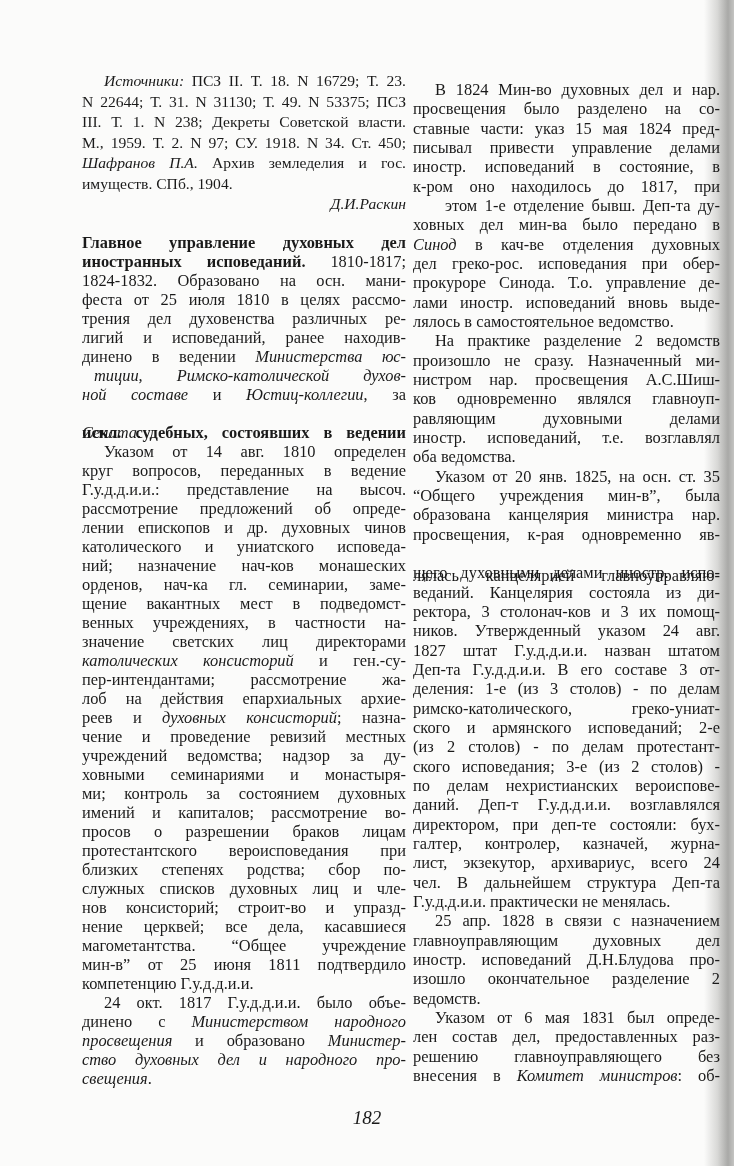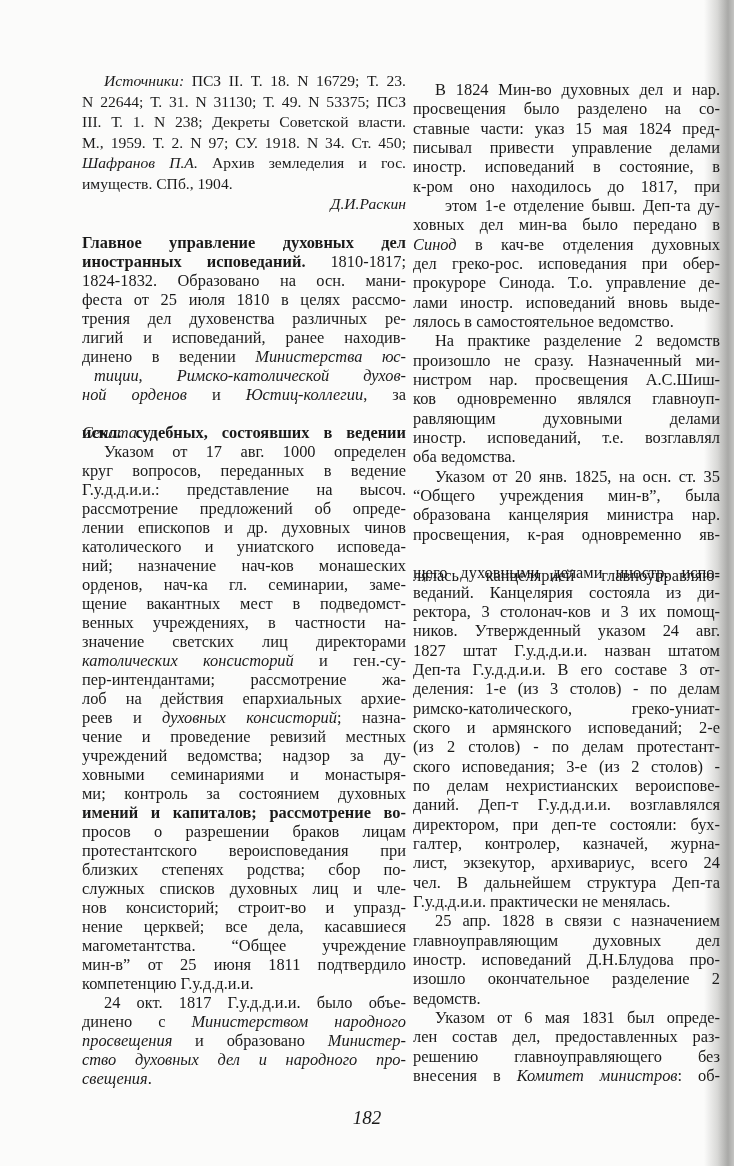--- a/index.html
+++ b/index.html
@@ -50,44 +50,44 @@
 
   <div>
     <div class="line b" style="top: 233px; height: 19px; line-height: 19px;">Главное управление духовных дел</div>
     <div class="line" style="top: 252px; height: 19px; line-height: 19px;"><span class="b">иностранных исповеданий.</span><span> 1810-1817;</span></div>
     <div class="line" style="top: 271px; height: 19px; line-height: 19px;">1824-1832. Образовано на осн. мани-</div>
     <div class="line" style="top: 290px; height: 19px; line-height: 19px;">феста от 25 июля 1810 в целях рассмо-</div>
     <div class="line" style="top: 309px; height: 19px; line-height: 19px;">трения дел духовенства различных ре-</div>
     <div class="line" style="top: 328px; height: 19px; line-height: 19px;">лигий и исповеданий, ранее находив-</div>
     <div class="line" style="top: 347px; height: 19px; line-height: 19px;"><span>динено в ведении </span><span class="i">Министерства юс-</span></div>
     <div class="line i" style="top: 366px; height: 19px; line-height: 19px; margin-left: 12px;">тиции, Римско-католической духов-</div>
-    <div class="line" style="top: 385px; height: 19px; line-height: 19px;"><span class="i">ной орденов</span><span> и </span><span class="i">Юстиц-коллегии</span><span>, за</span></div>
+    <div class="line" style="top: 385px; height: 19px; line-height: 19px;"><span class="i">ной составе</span><span> и </span><span class="i">Юстиц-коллегии</span><span>, за</span></div>
     <div class="line" style="top: 423px; height: 19px; line-height: 19px; font-weight: bold;">искл. судебных, состоявших в ведении</div>
     <div class="line last" style="top: 423px; height: 19px; line-height: 19px;"><span class="i">Сената</span><span>.</span></div>
 
-    <div class="line indent" style="top: 442px; height: 19px; line-height: 19px;">Указом от 17 авг. 1000 определен</div>
+    <div class="line indent" style="top: 442px; height: 19px; line-height: 19px;">Указом от 14 авг. 1810 определен</div>
     <div class="line" style="top: 461px; height: 19px; line-height: 19px;">круг вопросов, переданных в ведение</div>
     <div class="line" style="top: 480px; height: 19px; line-height: 19px;">Г.у.д.д.и.и.: представление на высоч.</div>
     <div class="line" style="top: 499px; height: 19px; line-height: 19px;">рассмотрение предложений об опреде-</div>
     <div class="line" style="top: 518px; height: 19px; line-height: 19px;">лении епископов и др. духовных чинов</div>
     <div class="line" style="top: 537px; height: 19px; line-height: 19px;">католического и униатского исповеда-</div>
     <div class="line" style="top: 556px; height: 19px; line-height: 19px;">ний; назначение нач-ков монашеских</div>
     <div class="line" style="top: 575px; height: 19px; line-height: 19px;">орденов, нач-ка гл. семинарии, заме-</div>
     <div class="line" style="top: 594px; height: 19px; line-height: 19px;">щение вакантных мест в подведомст-</div>
     <div class="line" style="top: 613px; height: 19px; line-height: 19px;">венных учреждениях, в частности на-</div>
     <div class="line" style="top: 632px; height: 19px; line-height: 19px;">значение светских лиц директорами</div>
     <div class="line" style="top: 651px; height: 19px; line-height: 19px;"><span class="i">католических консисторий</span><span> и ген.-су-</span></div>
     <div class="line" style="top: 670px; height: 19px; line-height: 19px;">пер-интендантами; рассмотрение жа-</div>
     <div class="line" style="top: 689px; height: 19px; line-height: 19px;">лоб на действия епархиальных архие-</div>
     <div class="line" style="top: 708px; height: 19px; line-height: 19px;"><span>реев и </span><span class="i">духовных консисторий</span><span>; назна-</span></div>
     <div class="line" style="top: 727px; height: 19px; line-height: 19px;">чение и проведение ревизий местных</div>
     <div class="line" style="top: 746px; height: 19px; line-height: 19px;">учреждений ведомства; надзор за ду-</div>
     <div class="line" style="top: 765px; height: 19px; line-height: 19px;">ховными семинариями и монастыря-</div>
     <div class="line" style="top: 784px; height: 19px; line-height: 19px;">ми; контроль за состоянием духовных</div>
-    <div class="line" style="top: 803px; height: 19px; line-height: 19px; font-weight: bold;">имений и капиталов; рассмотрение во-</div>
+    <div class="line" style="top: 803px; height: 19px; line-height: 19px;">имений и капиталов; рассмотрение во-</div>
     <div class="line" style="top: 822px; height: 19px; line-height: 19px;">просов о разрешении браков лицам</div>
     <div class="line" style="top: 841px; height: 19px; line-height: 19px;">протестантского вероисповедания при</div>
     <div class="line" style="top: 860px; height: 19px; line-height: 19px;">близких степенях родства; сбор по-</div>
     <div class="line" style="top: 879px; height: 19px; line-height: 19px;">служных списков духовных лиц и чле-</div>
     <div class="line" style="top: 898px; height: 19px; line-height: 19px;">нов консисторий; строит-во и упразд-</div>
     <div class="line" style="top: 917px; height: 19px; line-height: 19px;">нение церквей; все дела, касавшиеся</div>
     <div class="line" style="top: 936px; height: 19px; line-height: 19px;">магометантства. “Общее учреждение</div>
     <div class="line" style="top: 955px; height: 19px; line-height: 19px;">мин-в” от 25 июня 1811 подтвердило</div>
     <div class="line last" style="top: 974px; height: 19px; line-height: 19px;">компетенцию Г.у.д.д.и.и.</div>
   </div>

